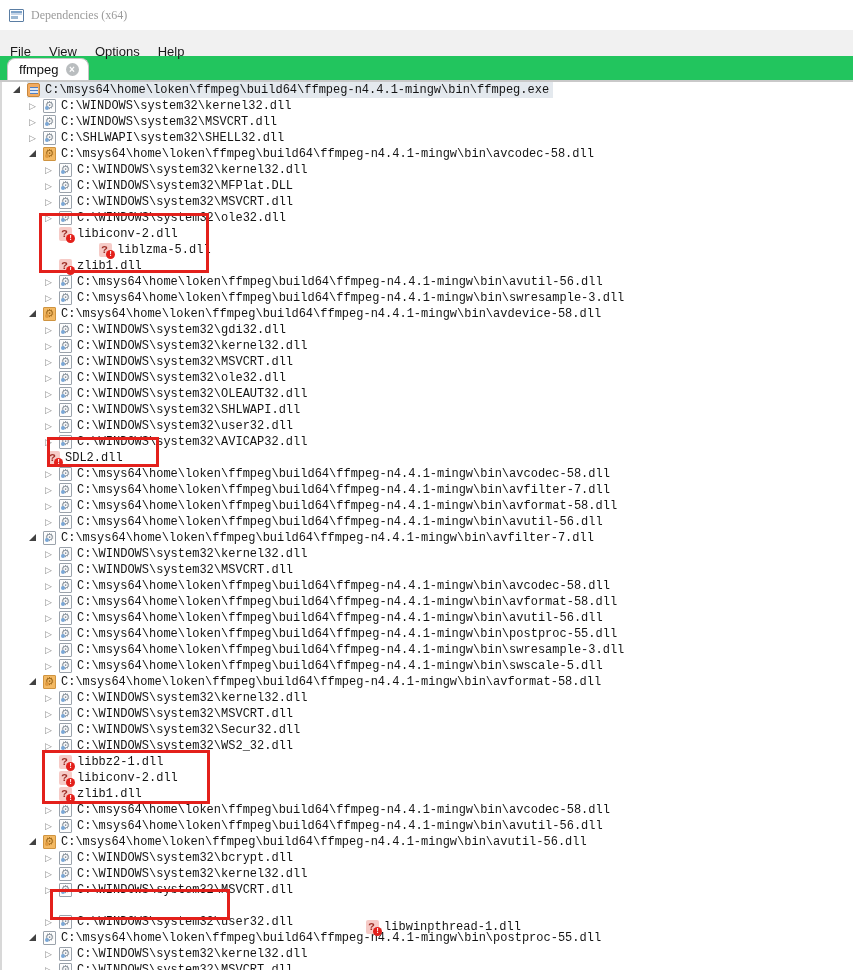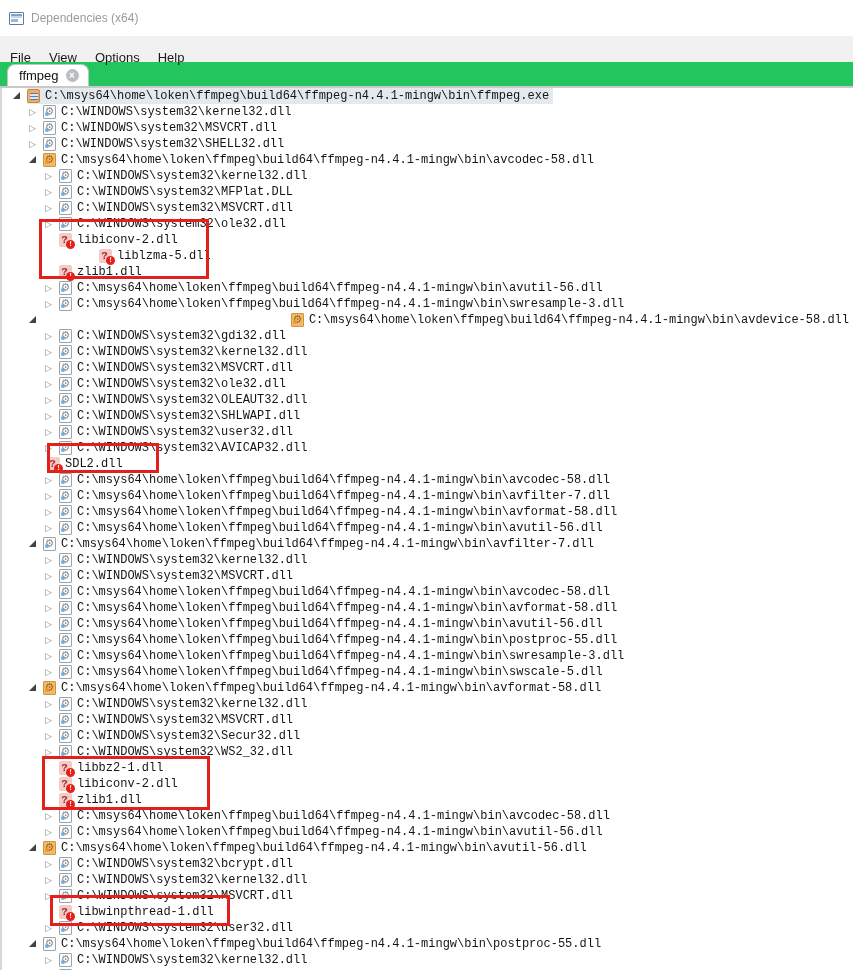--- a/index.html
+++ b/index.html
@@ -1,20 +1,20 @@
 <!DOCTYPE html>
 <html><head>
 <meta charset="utf-8">
 <style>
   * { box-sizing: border-box; margin: 0; padding: 0; }
   html,body { width: 853px; height: 970px; background: #ffffff; overflow: hidden; }
   body { font-family: "Liberation Sans", sans-serif; position: relative; }
 
   
-  .titlebar { height: 36px; background: #ffffff; display: flex; align-items: center; padding-left: 9px; }
+  .titlebar { height: 30px; background: #ffffff; display: flex; align-items: center; padding-left: 9px; font-family: Liberation Serif, serif; }
   .app-icon { width: 15px; height: 13px; position: relative; border: 1px solid #5a7da3; background: #fff; border-radius: 1px; }
   .app-icon::before { content: ""; position: absolute; left: 1px; right: 1px; top: 1px; height: 4px;
       background: repeating-linear-gradient(180deg, #7fa3c8 0 2px, #c7d6e8 2px 4px); }
   .app-icon::after { content: ""; position: absolute; left: 1px; right: 5px; bottom: 2px; height: 3px; background: #9db8d2; }
   .title-text { margin-left: 7px; font-size: 12px; color: #9b9b9b; }
 
   
   .menubar { height: 26px; background: #f1f1f1; display: flex; align-items: center; padding-left: 1px;
       font-size: 13px; color: #1a1a1a; }
   .menu-item { padding: 0 9px; height: 100%; display: flex; align-items: center; cursor: default; margin-top: 16px; }
@@ -84,32 +84,32 @@
     <span>ffmpeg</span>
     <span class="tab-close">×</span>
   </div>
 </div>
 
 <div class="content">
   <div>
       <div class="row selected" style="padding-left: 4px;"><span class="arrow"><i class="arr-exp"></i></span><span class="rowbody"><span class="icon ico-exe"></span><span class="label">C:\msys64\home\loken\ffmpeg\build64\ffmpeg-n4.4.1-mingw\bin\ffmpeg.exe</span></span></div>
       <div class="row" style="padding-left: 20px;"><span class="arrow arr-col">▷</span><span class="rowbody"><span class="icon ico-dll"></span><span class="label">C:\WINDOWS\system32\kernel32.dll</span></span></div>
       <div class="row" style="padding-left: 20px;"><span class="arrow arr-col">▷</span><span class="rowbody"><span class="icon ico-dll"></span><span class="label">C:\WINDOWS\system32\MSVCRT.dll</span></span></div>
-      <div class="row" style="padding-left: 20px;"><span class="arrow arr-col">▷</span><span class="rowbody"><span class="icon ico-dll"></span><span class="label">C:\WINDOWS\system32\SHELL32.dll</span></span></div>
+      <div class="row" style="padding-left: 20px;"><span class="arrow arr-col">▷</span><span class="rowbody"><span class="icon ico-dll"></span><span class="label">C:\SHLWAPI\system32\SHELL32.dll</span></span></div>
       <div class="row" style="padding-left: 20px;"><span class="arrow"><i class="arr-exp"></i></span><span class="rowbody"><span class="icon ico-dllw"></span><span class="label">C:\msys64\home\loken\ffmpeg\build64\ffmpeg-n4.4.1-mingw\bin\avcodec-58.dll</span></span></div>
       <div class="row" style="padding-left: 36px;"><span class="arrow arr-col">▷</span><span class="rowbody"><span class="icon ico-dll"></span><span class="label">C:\WINDOWS\system32\kernel32.dll</span></span></div>
       <div class="row" style="padding-left: 36px;"><span class="arrow arr-col">▷</span><span class="rowbody"><span class="icon ico-dll"></span><span class="label">C:\WINDOWS\system32\MFPlat.DLL</span></span></div>
       <div class="row" style="padding-left: 36px;"><span class="arrow arr-col">▷</span><span class="rowbody"><span class="icon ico-dll"></span><span class="label">C:\WINDOWS\system32\MSVCRT.dll</span></span></div>
       <div class="row" style="padding-left: 36px;"><span class="arrow arr-col">▷</span><span class="rowbody"><span class="icon ico-dll"></span><span class="label">C:\WINDOWS\system32\ole32.dll</span></span></div>
       <div class="row" style="padding-left: 36px;"><span class="arrow"></span><span class="rowbody"><span class="icon ico-miss"></span><span class="label">libiconv-2.dll</span></span></div>
       <div class="row" style="padding-left: 36px; gap: 40px;"><span class="arrow"></span><span class="rowbody"><span class="icon ico-miss"></span><span class="label">liblzma-5.dll</span></span></div>
       <div class="row" style="padding-left: 36px;"><span class="arrow"></span><span class="rowbody"><span class="icon ico-miss"></span><span class="label">zlib1.dll</span></span></div>
       <div class="row" style="padding-left: 36px;"><span class="arrow arr-col">▷</span><span class="rowbody"><span class="icon ico-dll"></span><span class="label">C:\msys64\home\loken\ffmpeg\build64\ffmpeg-n4.4.1-mingw\bin\avutil-56.dll</span></span></div>
       <div class="row" style="padding-left: 36px;"><span class="arrow arr-col">▷</span><span class="rowbody"><span class="icon ico-dll"></span><span class="label">C:\msys64\home\loken\ffmpeg\build64\ffmpeg-n4.4.1-mingw\bin\swresample-3.dll</span></span></div>
-      <div class="row" style="padding-left: 20px; justify-content: space-between;"><span class="arrow"><i class="arr-exp"></i></span><span class="rowbody"><span class="icon ico-dllw"></span><span class="label">C:\msys64\home\loken\ffmpeg\build64\ffmpeg-n4.4.1-mingw\bin\avdevice-58.dll</span></span></div>
+      <div class="row" style="padding-left: 20px;"><span class="arrow"><i class="arr-exp"></i></span><span class="rowbody"><span class="icon ico-dllw"></span><span class="label">C:\msys64\home\loken\ffmpeg\build64\ffmpeg-n4.4.1-mingw\bin\avdevice-58.dll</span></span></div>
       <div class="row" style="padding-left: 36px;"><span class="arrow arr-col">▷</span><span class="rowbody"><span class="icon ico-dll"></span><span class="label">C:\WINDOWS\system32\gdi32.dll</span></span></div>
       <div class="row" style="padding-left: 36px;"><span class="arrow arr-col">▷</span><span class="rowbody"><span class="icon ico-dll"></span><span class="label">C:\WINDOWS\system32\kernel32.dll</span></span></div>
       <div class="row" style="padding-left: 36px;"><span class="arrow arr-col">▷</span><span class="rowbody"><span class="icon ico-dll"></span><span class="label">C:\WINDOWS\system32\MSVCRT.dll</span></span></div>
       <div class="row" style="padding-left: 36px;"><span class="arrow arr-col">▷</span><span class="rowbody"><span class="icon ico-dll"></span><span class="label">C:\WINDOWS\system32\ole32.dll</span></span></div>
       <div class="row" style="padding-left: 36px;"><span class="arrow arr-col">▷</span><span class="rowbody"><span class="icon ico-dll"></span><span class="label">C:\WINDOWS\system32\OLEAUT32.dll</span></span></div>
       <div class="row" style="padding-left: 36px;"><span class="arrow arr-col">▷</span><span class="rowbody"><span class="icon ico-dll"></span><span class="label">C:\WINDOWS\system32\SHLWAPI.dll</span></span></div>
       <div class="row" style="padding-left: 36px;"><span class="arrow arr-col">▷</span><span class="rowbody"><span class="icon ico-dll"></span><span class="label">C:\WINDOWS\system32\user32.dll</span></span></div>
       <div class="row" style="padding-left: 36px;"><span class="arrow arr-col">▷</span><span class="rowbody"><span class="icon ico-dll"></span><span class="label">C:\WINDOWS\system32\AVICAP32.dll</span></span></div>
       <div class="row" style="padding-left: 24px;"><span class="arrow"></span><span class="rowbody"><span class="icon ico-miss"></span><span class="label">SDL2.dll</span></span></div>
       <div class="row" style="padding-left: 36px;"><span class="arrow arr-col">▷</span><span class="rowbody"><span class="icon ico-dll"></span><span class="label">C:\msys64\home\loken\ffmpeg\build64\ffmpeg-n4.4.1-mingw\bin\avcodec-58.dll</span></span></div>
@@ -132,21 +132,21 @@
       <div class="row" style="padding-left: 36px;"><span class="arrow arr-col">▷</span><span class="rowbody"><span class="icon ico-dll"></span><span class="label">C:\WINDOWS\system32\WS2_32.dll</span></span></div>
       <div class="row" style="padding-left: 36px;"><span class="arrow"></span><span class="rowbody"><span class="icon ico-miss"></span><span class="label">libbz2-1.dll</span></span></div>
       <div class="row" style="padding-left: 36px;"><span class="arrow"></span><span class="rowbody"><span class="icon ico-miss"></span><span class="label">libiconv-2.dll</span></span></div>
       <div class="row" style="padding-left: 36px;"><span class="arrow"></span><span class="rowbody"><span class="icon ico-miss"></span><span class="label">zlib1.dll</span></span></div>
       <div class="row" style="padding-left: 36px;"><span class="arrow arr-col">▷</span><span class="rowbody"><span class="icon ico-dll"></span><span class="label">C:\msys64\home\loken\ffmpeg\build64\ffmpeg-n4.4.1-mingw\bin\avcodec-58.dll</span></span></div>
       <div class="row" style="padding-left: 36px;"><span class="arrow arr-col">▷</span><span class="rowbody"><span class="icon ico-dll"></span><span class="label">C:\msys64\home\loken\ffmpeg\build64\ffmpeg-n4.4.1-mingw\bin\avutil-56.dll</span></span></div>
       <div class="row" style="padding-left: 20px;"><span class="arrow"><i class="arr-exp"></i></span><span class="rowbody"><span class="icon ico-dllw"></span><span class="label">C:\msys64\home\loken\ffmpeg\build64\ffmpeg-n4.4.1-mingw\bin\avutil-56.dll</span></span></div>
       <div class="row" style="padding-left: 36px;"><span class="arrow arr-col">▷</span><span class="rowbody"><span class="icon ico-dll"></span><span class="label">C:\WINDOWS\system32\bcrypt.dll</span></span></div>
       <div class="row" style="padding-left: 36px;"><span class="arrow arr-col">▷</span><span class="rowbody"><span class="icon ico-dll"></span><span class="label">C:\WINDOWS\system32\kernel32.dll</span></span></div>
       <div class="row" style="padding-left: 36px;"><span class="arrow arr-col">▷</span><span class="rowbody"><span class="icon ico-dll"></span><span class="label">C:\WINDOWS\system32\MSVCRT.dll</span></span></div>
-      <div class="row" style="padding-left: 36px;"><span class="arrow"></span><span class="rowbody"><span class="icon ico-miss"></span><span class="label">libwinpthread-1.dll</span></span></div>
+      <div class="row" style="padding-left: 36px; flex-direction: column;"><span class="arrow"></span><span class="rowbody"><span class="icon ico-miss"></span><span class="label">libwinpthread-1.dll</span></span></div>
       <div class="row" style="padding-left: 36px;"><span class="arrow arr-col">▷</span><span class="rowbody"><span class="icon ico-dll"></span><span class="label">C:\WINDOWS\system32\user32.dll</span></span></div>
       <div class="row" style="padding-left: 20px;"><span class="arrow"><i class="arr-exp"></i></span><span class="rowbody"><span class="icon ico-dll"></span><span class="label">C:\msys64\home\loken\ffmpeg\build64\ffmpeg-n4.4.1-mingw\bin\postproc-55.dll</span></span></div>
       <div class="row" style="padding-left: 36px;"><span class="arrow arr-col">▷</span><span class="rowbody"><span class="icon ico-dll"></span><span class="label">C:\WINDOWS\system32\kernel32.dll</span></span></div>
       <div class="row" style="padding-left: 36px;"><span class="arrow arr-col">▷</span><span class="rowbody"><span class="icon ico-dll"></span><span class="label">C:\WINDOWS\system32\MSVCRT.dll</span></span></div>
     </div>
 <div class="redbox" style="left: 37px; top: 131px; width: 170px; height: 60px;"></div>
     <div class="redbox" style="left: 45px; top: 355px; width: 112px; height: 30px;"></div>
     <div class="redbox" style="left: 40px; top: 668px; width: 168px; height: 54px;"></div>
     <div class="redbox" style="left: 48px; top: 807px; width: 180px; height: 31px;"></div>
   </div>

